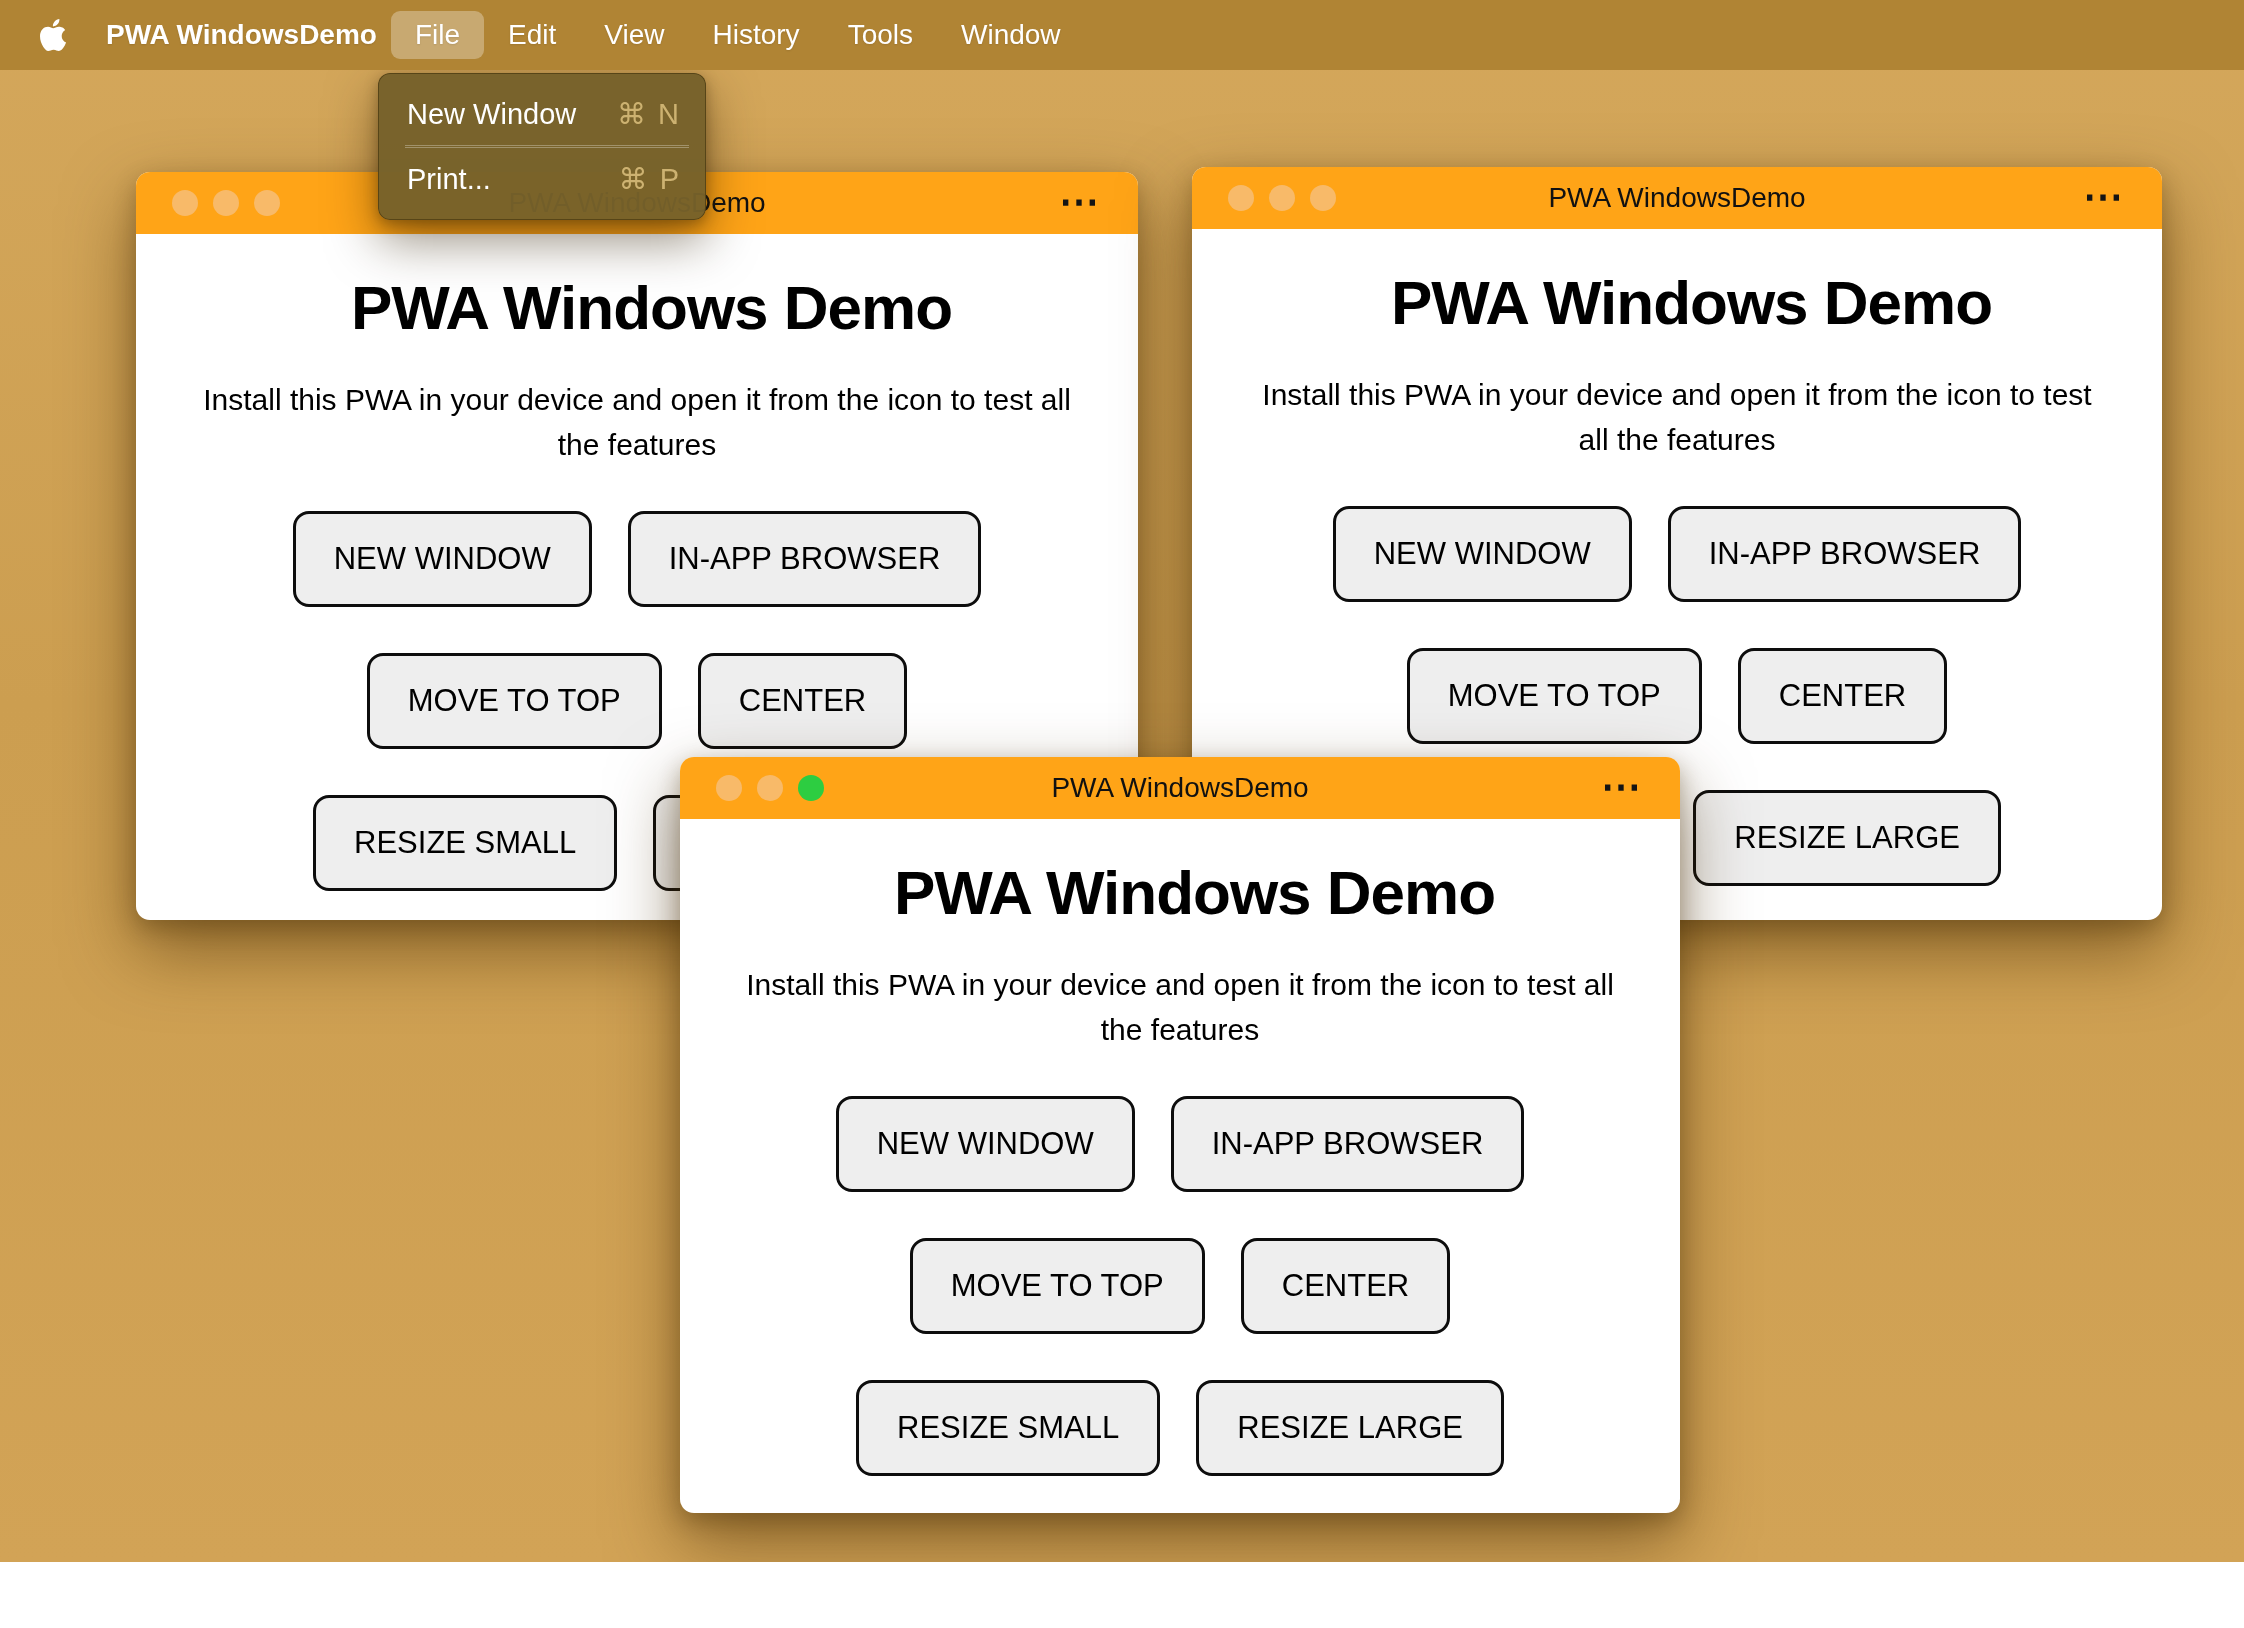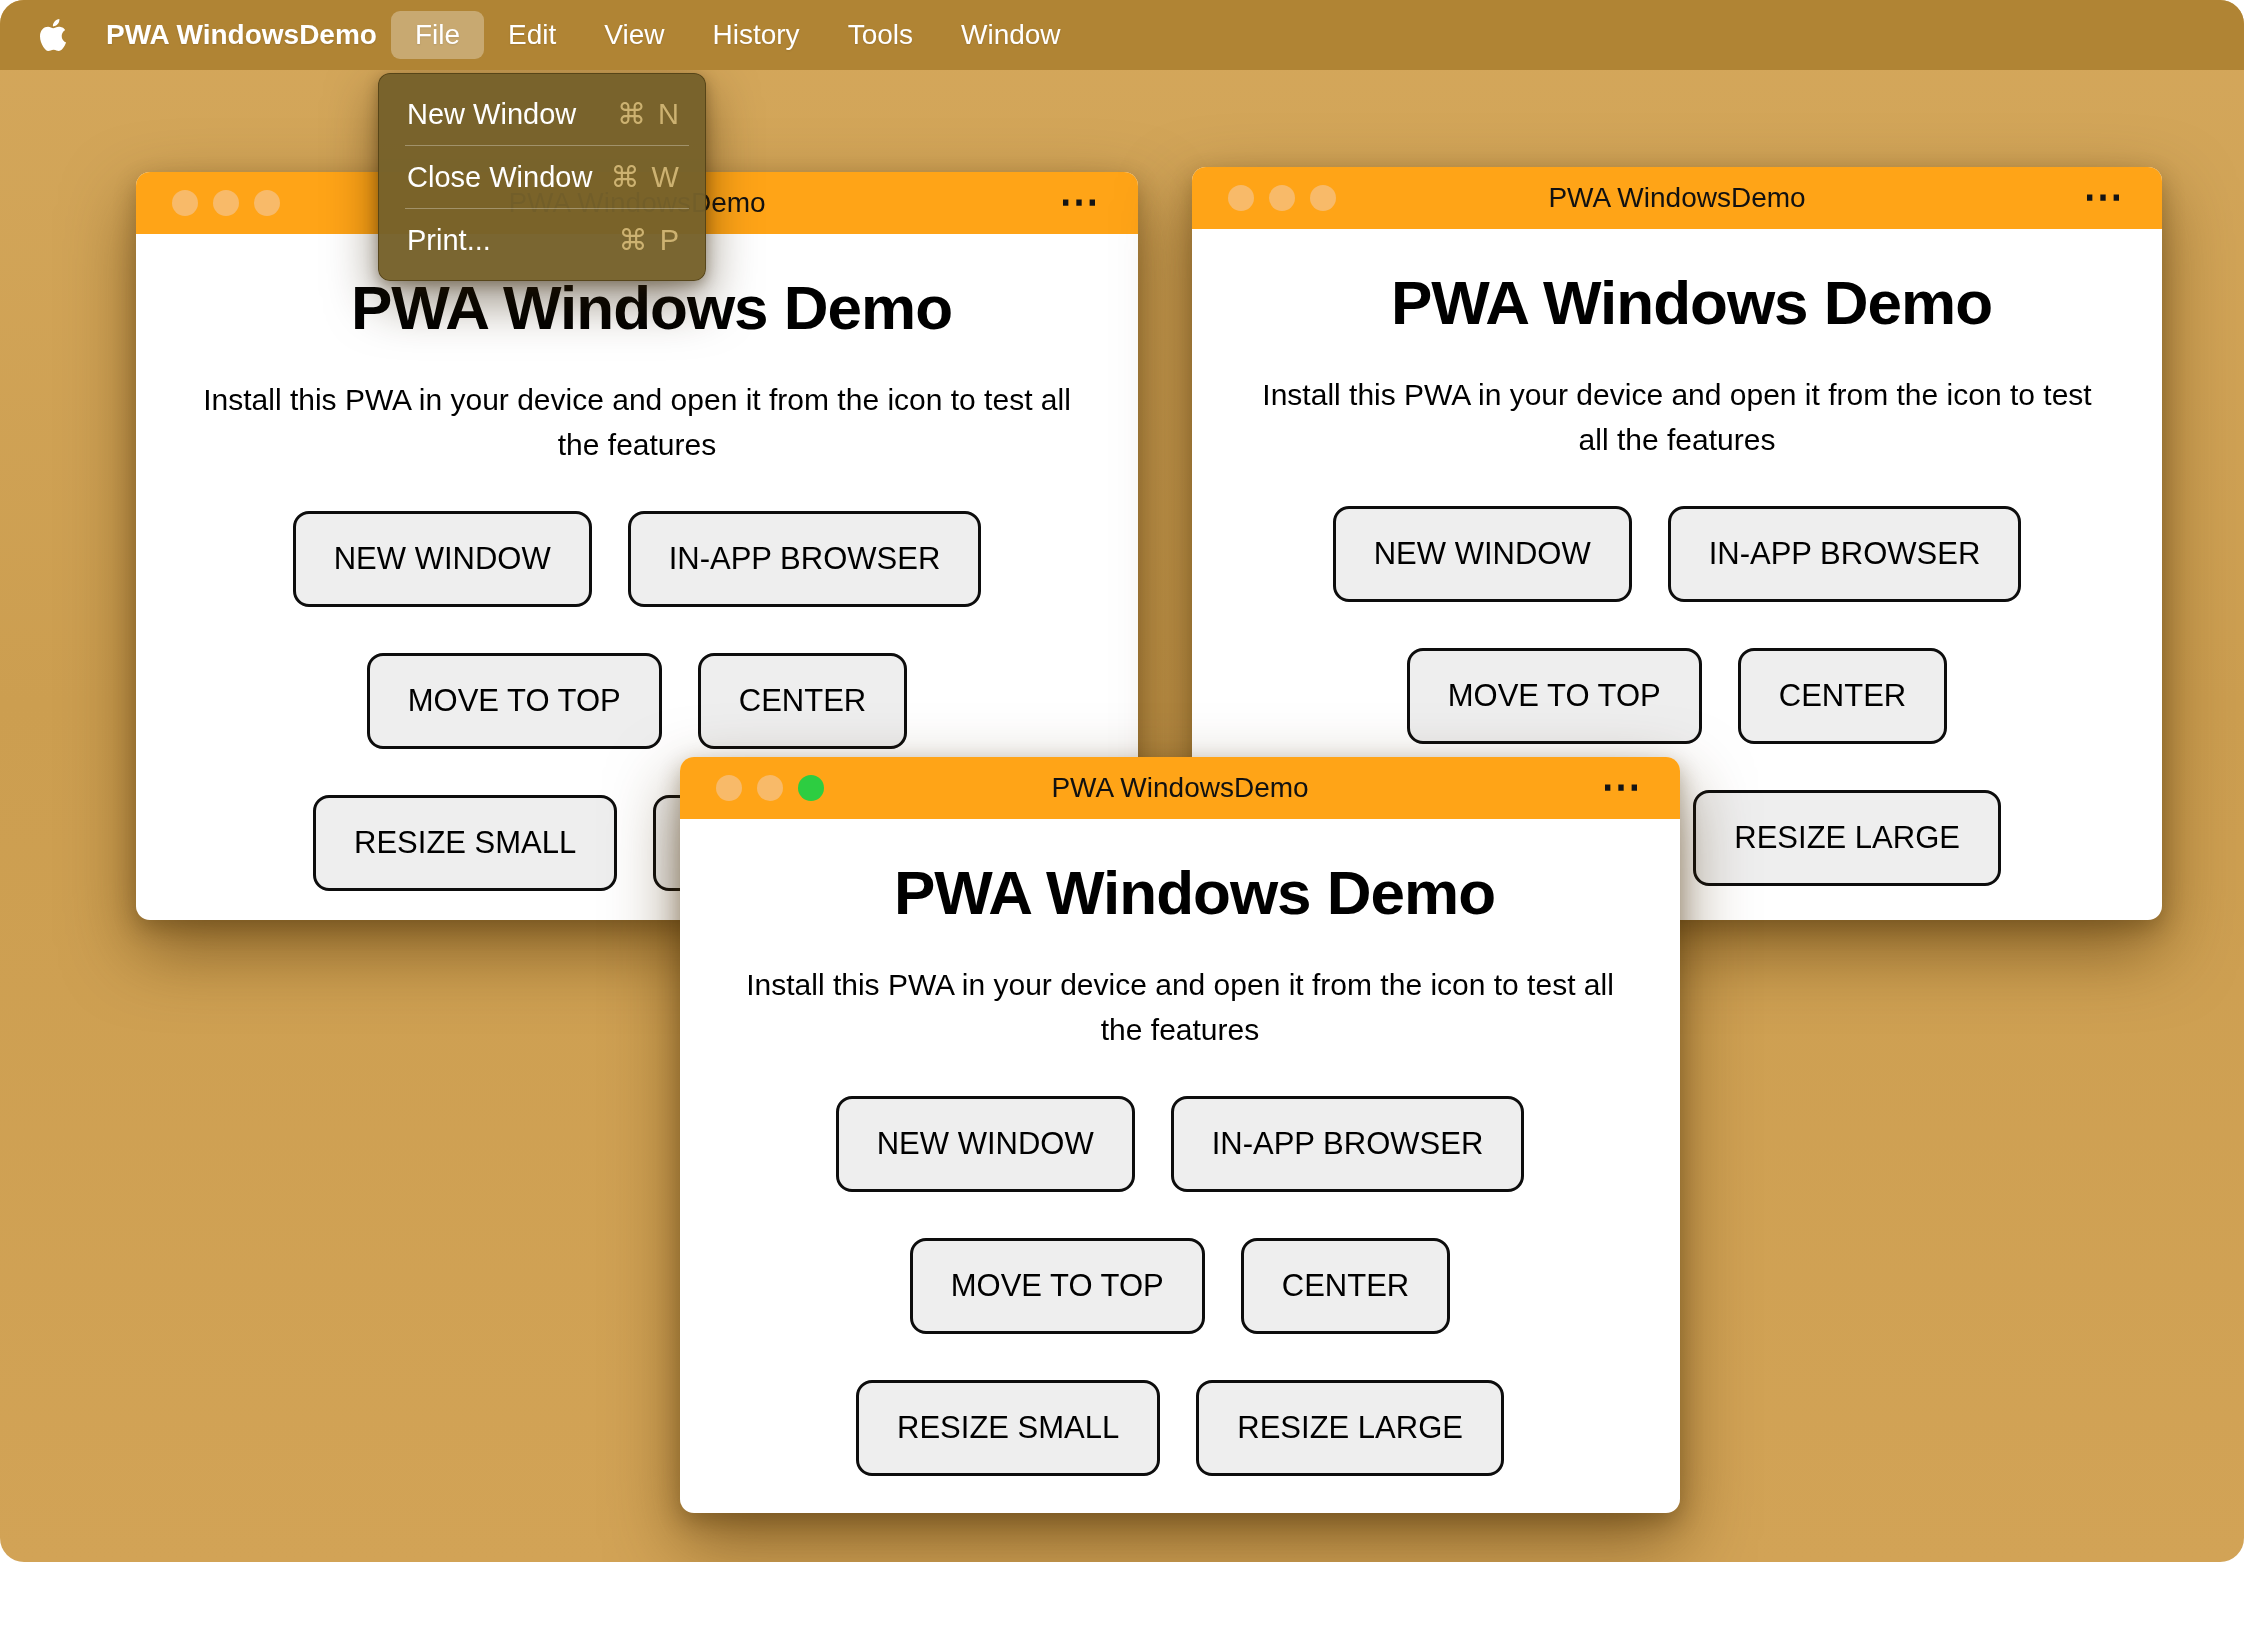--- a/index.html
+++ b/index.html
@@ -7,21 +7,20 @@
   body {
     font-family: "Liberation Sans", sans-serif;
     overflow: hidden;
   }
   #stage {
     position: relative;
     width: 2244px;
     height: 1562px;
     background: linear-gradient(180deg, #d4a75b 0%, #cc9e50 45%, #d2a356 100%);
     overflow: hidden;
-    border-radius: 24px;
   }
 
   
   .menubar {
     position: absolute;
     left: 0; top: 0;
     width: 100%;
     height: 70px;
     background: #b08434;
     display: flex;
@@ -284,24 +283,20 @@
       </div>
     </div>
   </div>
 
   <div class="dropdown">
     <div class="ditem">
       <span>New Window</span>
       <span class="shortcut">⌘ N</span>
     </div>
     <div class="dsep"></div>
-    <div class="ditem">
-      <span>Close Window</span>
-      <span class="shortcut">⌘ W</span>
-    </div>
     <div class="dsep"></div>
     <div class="ditem">
       <span>Print...</span>
       <span class="shortcut">⌘ P</span>
     </div>
   </div>
 
 </div>
 
 </body></html>

